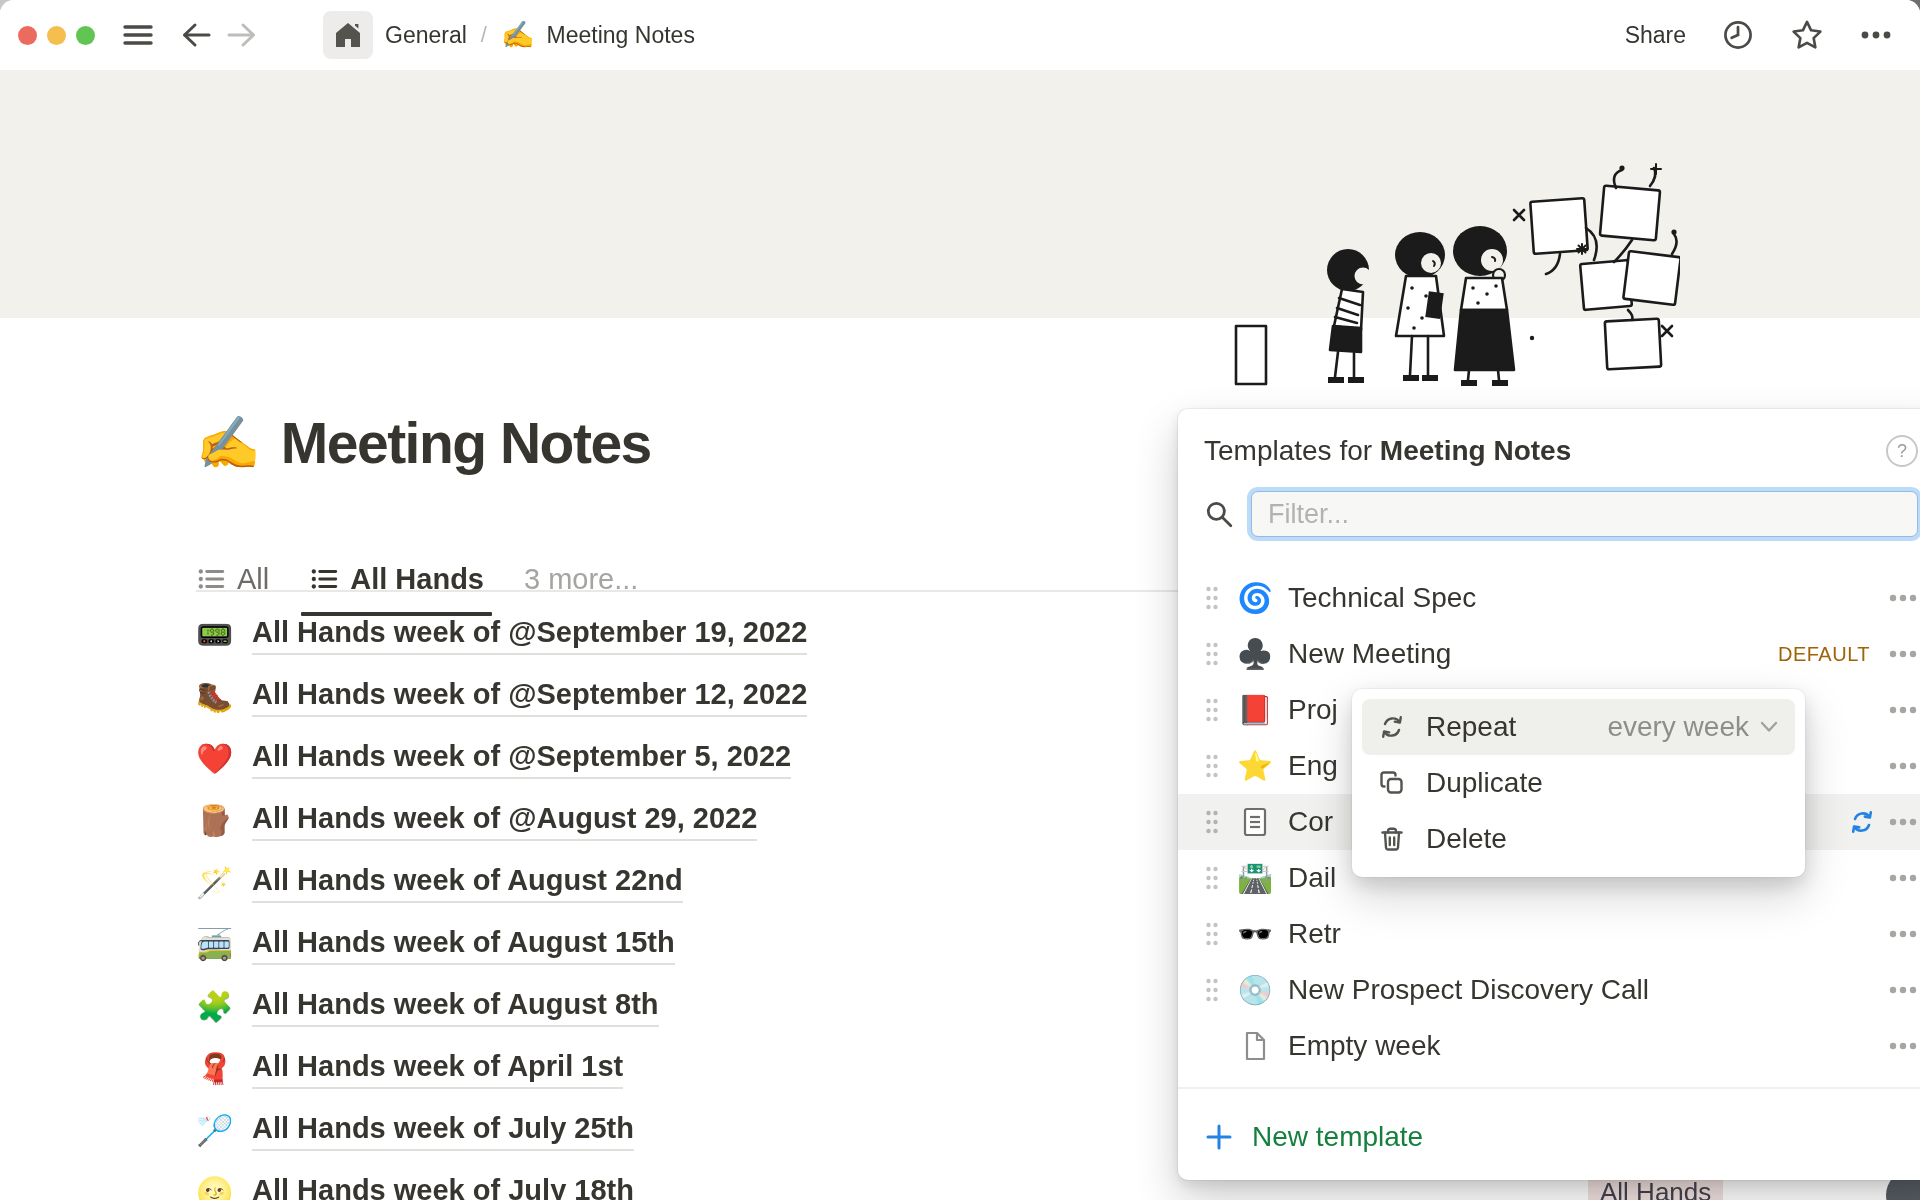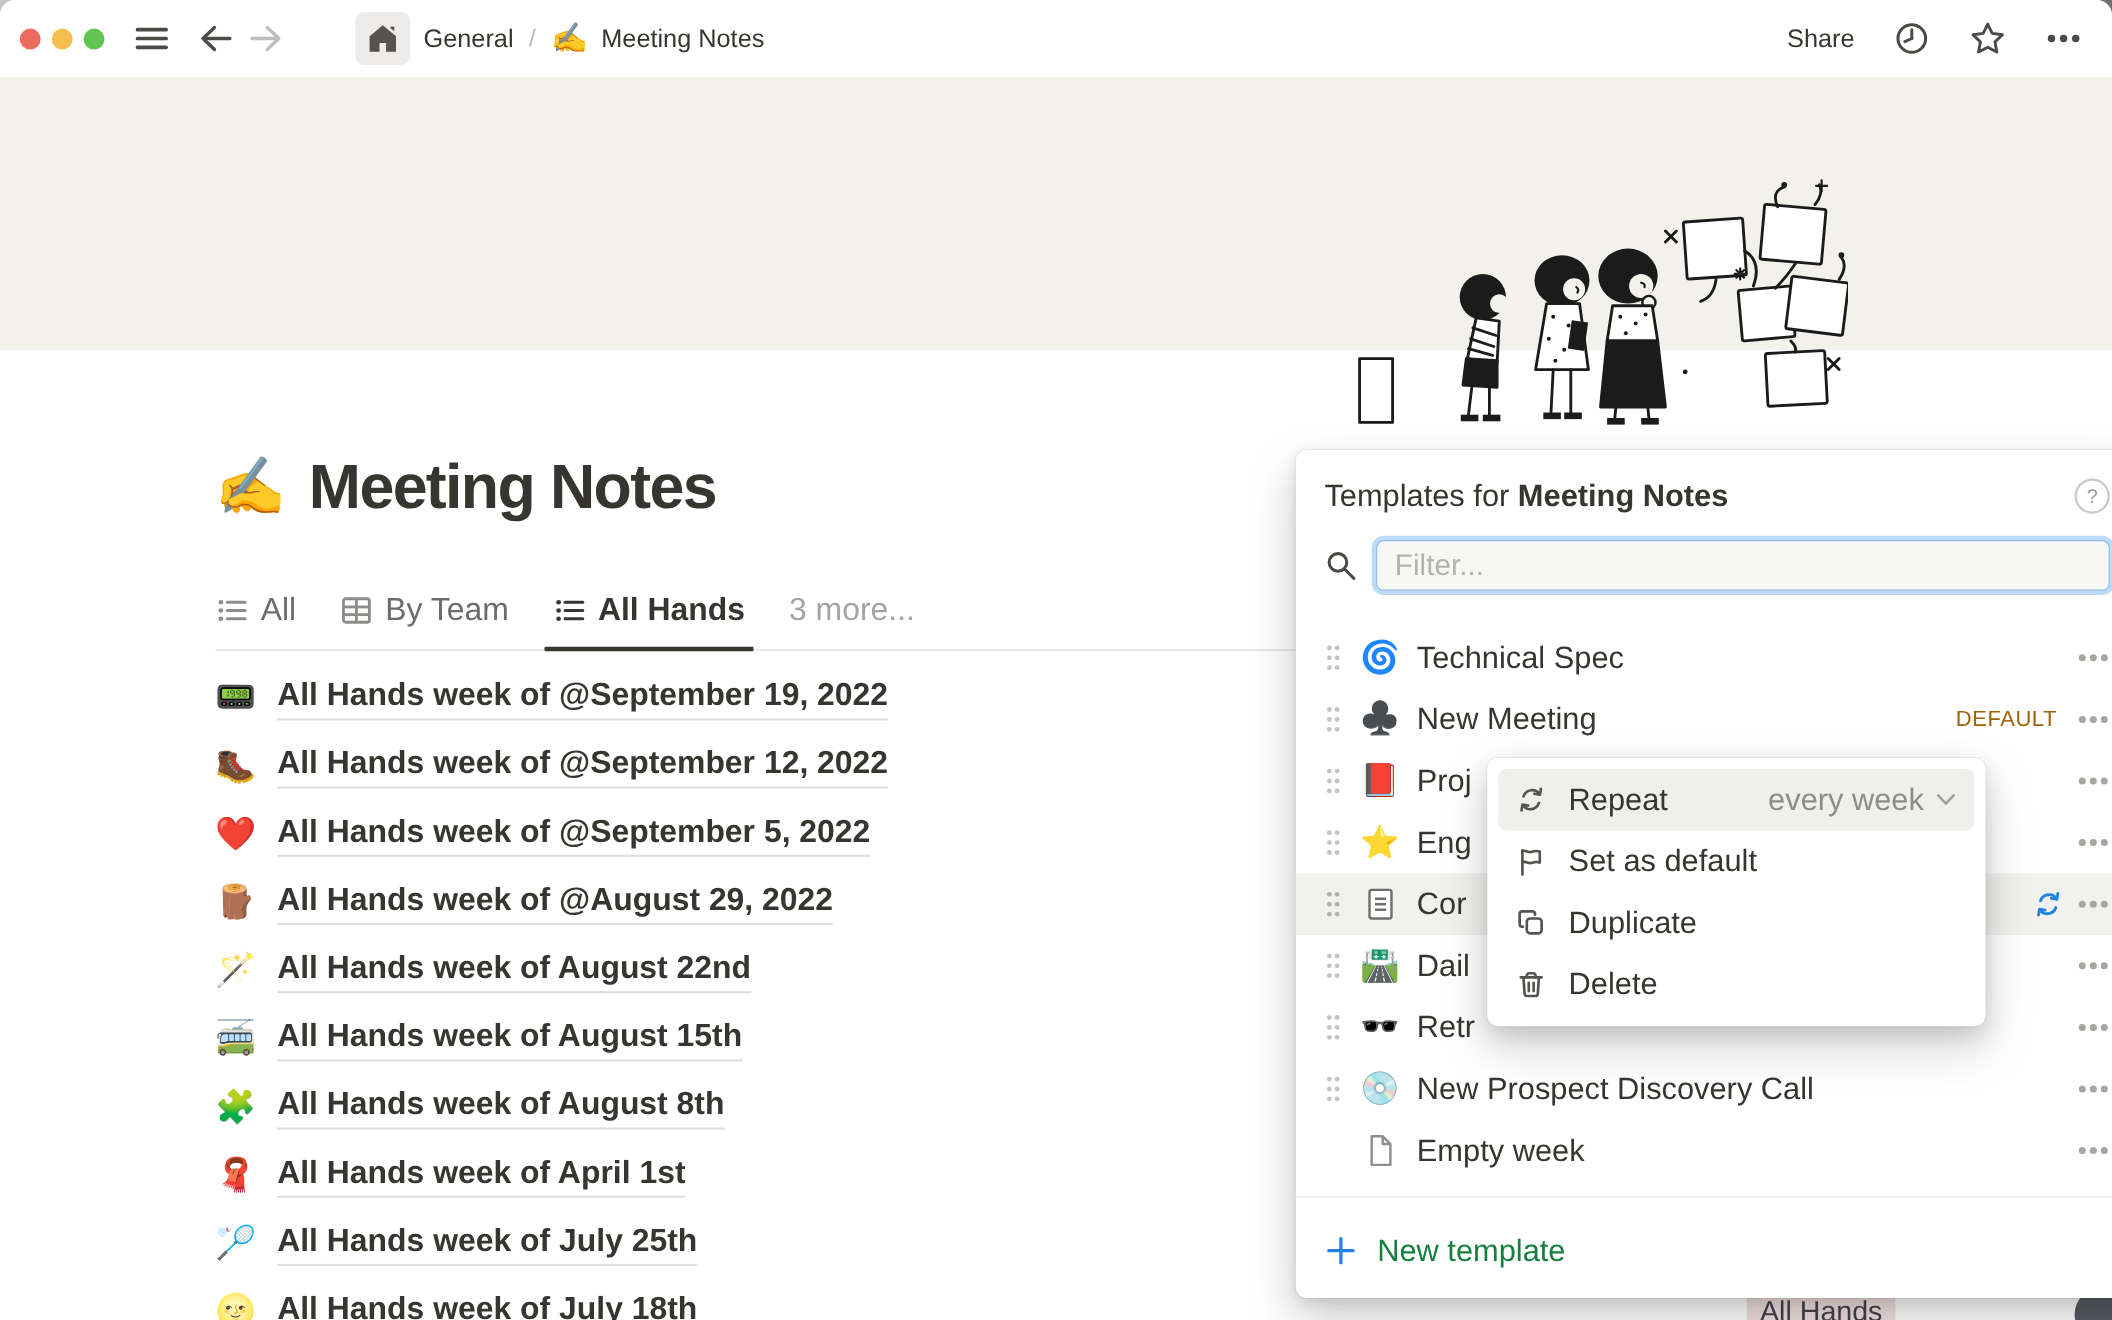--- a/index.html
+++ b/index.html
@@ -42,21 +42,21 @@
     background:#F2F1EC;z-index:1;
   }
   .illus{position:absolute;left:1230px;top:88px;}
   
   .page-title{
     position:absolute;left:196px;top:410px;display:flex;align-items:center;gap:20px;z-index:2;
   }
   .page-title .emoji{font-size:52px;line-height:1;}
   .page-title h1{margin:0;font-size:57px;font-weight:700;letter-spacing:-1.5px;color:#37352F;}
   .tabs{
-    position:absolute;left:196px;top:518px;height:74px;display:flex;align-items:center;gap:40px;z-index:2;
+    position:absolute;left:196px;top:542px;height:74px;display:flex;align-items:center;gap:40px;z-index:2;
   }
   .tab{position:relative;height:100%;display:flex;align-items:center;gap:11px;font-size:29px;color:#6E6C68;}
   .tab .t-icon{color:#8D8C88;display:flex;}
   .tab.active{color:#37352F;font-weight:700;}
   .tab.active .t-icon{color:#37352F;}
   .tab.active::after{content:"";position:absolute;left:-8px;right:-8px;bottom:0;height:4px;background:#37352F;border-radius:1px;}
   .tab.more{color:#A5A4A1;}
   .tabs-divider{position:absolute;left:196px;top:590px;width:1700px;height:2px;background:#E9E8E6;z-index:1;}
   .doclist{position:absolute;left:196px;top:604px;z-index:2;}
   .doc-row{height:62px;display:flex;align-items:center;gap:16px;}
@@ -270,31 +270,20 @@
             </g>
             <g stroke="#8D8C88" stroke-width="2.6" stroke-linecap="round">
               <line x1="10" y1="7" x2="25" y2="7"></line>
               <line x1="10" y1="14" x2="25" y2="14"></line>
               <line x1="10" y1="21" x2="25" y2="21"></line>
             </g>
           </svg>
       </span>
       <span>All</span>
     </div>
-    <div class="tab">
-      <span class="t-icon">
-        <svg width="30" height="30" viewBox="0 0 28 28" fill="none" stroke="#8D8C88" stroke-width="2.4">
-            <rect x="3" y="4" width="22" height="20" rx="2"></rect>
-            <line x1="3" y1="11" x2="25" y2="11"></line>
-            <line x1="3" y1="17.5" x2="25" y2="17.5"></line>
-            <line x1="14" y1="4" x2="14" y2="24"></line>
-          </svg>
-      </span>
-      <span>By Team</span>
-    </div>
     <div class="tab active">
       <span class="t-icon">
         <svg width="30" height="30" viewBox="0 0 28 28">
             <g fill="#37352F">
               <circle cx="4.5" cy="7" r="2"></circle>
               <circle cx="4.5" cy="14" r="2"></circle>
               <circle cx="4.5" cy="21" r="2"></circle>
             </g>
             <g stroke="#37352F" stroke-width="2.6" stroke-linecap="round">
               <line x1="10" y1="7" x2="25" y2="7"></line>
@@ -636,29 +625,20 @@
         <span class="chev">
           <svg width="20" height="14" viewBox="0 0 20 14" fill="none" stroke="currentColor" stroke-width="2.4" stroke-linecap="round" stroke-linejoin="round">
               <polyline points="3,3 10,10.5 17,3"></polyline>
             </svg>
         </span>
       </span>
     </div>
     <div class="ctx-item">
       <span class="c-icon">
         <svg width="28" height="28" viewBox="0 0 28 28" fill="none" stroke="currentColor" stroke-width="2.4" stroke-linecap="round" stroke-linejoin="round">
-            <path d="M6 26 V4"></path>
-            <path d="M6 5 C9 3.2 11.5 6.6 14.8 5.4 C17.5 4.4 19.5 4.4 21.8 5.2 V15.2 C19.5 14.4 17.5 14.4 14.8 15.4 C11.5 16.6 9 13.2 6 15"></path>
-          </svg>
-      </span>
-      <span>Set as default</span>
-    </div>
-    <div class="ctx-item">
-      <span class="c-icon">
-        <svg width="28" height="28" viewBox="0 0 28 28" fill="none" stroke="currentColor" stroke-width="2.4" stroke-linecap="round" stroke-linejoin="round">
             <rect x="10" y="10" width="13.5" height="13.5" rx="3"></rect>
             <path d="M6.5 17.5 H6 A2.5 2.5 0 0 1 3.5 15 V6 A2.5 2.5 0 0 1 6 3.5 h9 A2.5 2.5 0 0 1 17.5 6 v.5"></path>
           </svg>
       </span>
       <span>Duplicate</span>
     </div>
     <div class="ctx-item">
       <span class="c-icon">
         <svg width="28" height="28" viewBox="0 0 28 28" fill="none" stroke="currentColor" stroke-width="2.4" stroke-linecap="round" stroke-linejoin="round">
             <path d="M4.5 7.5 h19"></path>

